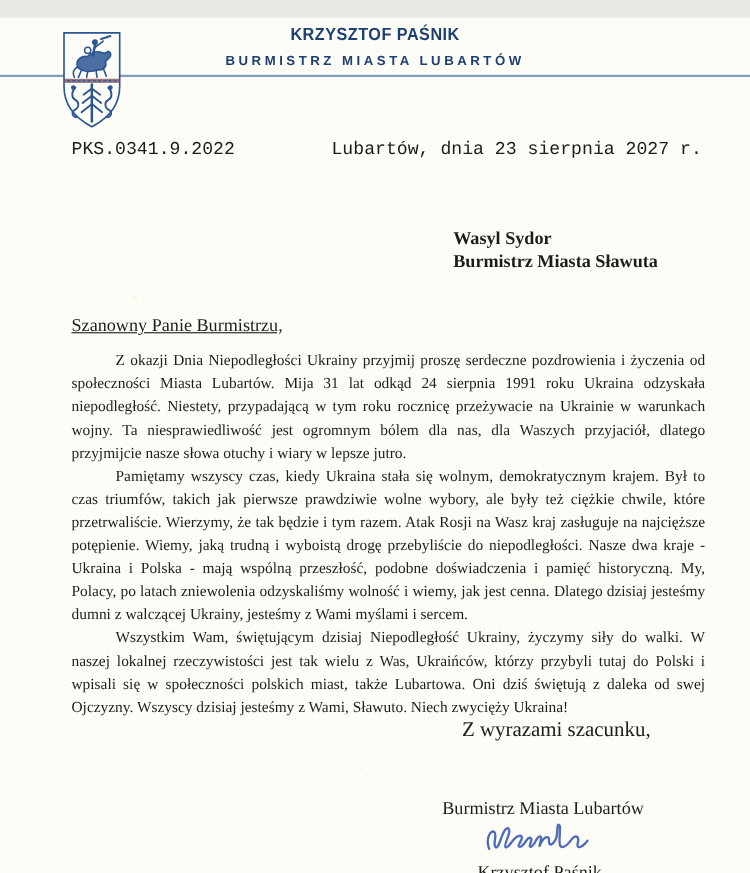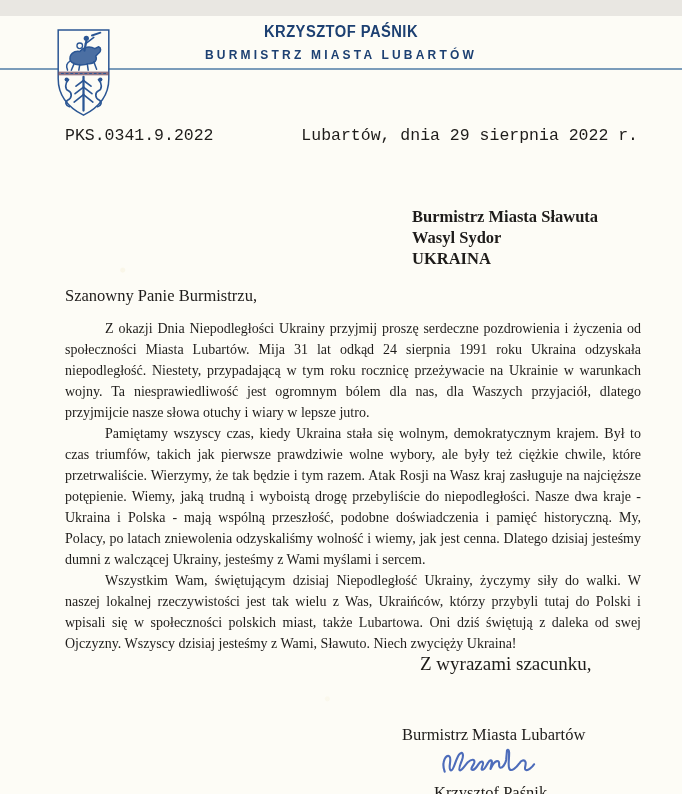--- a/index.html
+++ b/index.html
@@ -54,20 +54,21 @@
   }
   
   .recipient{
     position:absolute;top:191px;left:412px;
     font-size:16.5px;font-weight:bold;line-height:20.8px;
   }
   
   .salutation{
     position:absolute;top:270px;left:65px;
     font-size:16.5px;
+    text-decoration:underline;
   }
   .body-text{
     position:absolute;top:302px;left:65px;width:576px;
   }
   .body-text p{
     margin:0;
     font-size:14px;line-height:21px;
     text-align:justify;text-indent:40px;
   }
   .closing{
@@ -133,27 +134,26 @@
     </svg>
   </div>
 
   <div class="header-titles">
     <div class="header-name">KRZYSZTOF PAŚNIK</div>
     <div class="header-role">BURMISTRZ MIASTA LUBARTÓW</div>
   </div>
 
   <div class="ref-row">
     <span>PKS.0341.9.2022</span>
-    <span>Lubartów, dnia 29 sierpnia 2022 r.</span>
+    <span>Lubartów, dnia 23 sierpnia 2027 r.</span>
   </div>
 
   <div class="recipient">
+    <div>Wasyl Sydor</div>
     <div>Burmistrz Miasta Sławuta</div>
-    <div>Wasyl Sydor</div>
-    <div>UKRAINA</div>
   </div>
 
   <div class="salutation">Szanowny Panie Burmistrzu,</div>
 
   <div class="body-text">
     <p>Z okazji Dnia Niepodległości Ukrainy przyjmij proszę serdeczne pozdrowienia i życzenia od społeczności Miasta Lubartów. Mija 31 lat odkąd 24 sierpnia 1991 roku Ukraina odzyskała niepodległość. Niestety, przypadającą w tym roku rocznicę przeżywacie na Ukrainie w warunkach wojny. Ta niesprawiedliwość jest ogromnym bólem dla nas, dla Waszych przyjaciół, dlatego przyjmijcie nasze słowa otuchy i wiary w lepsze jutro.</p>
     <p>Pamiętamy wszyscy czas, kiedy Ukraina stała się wolnym, demokratycznym krajem. Był to czas triumfów, takich jak pierwsze prawdziwie wolne wybory, ale były też ciężkie chwile, które przetrwaliście. Wierzymy, że tak będzie i tym razem. Atak Rosji na Wasz kraj zasługuje na najcięższe potępienie. Wiemy, jaką trudną i wyboistą drogę przebyliście do niepodległości. Nasze dwa kraje - Ukraina i Polska - mają wspólną przeszłość, podobne doświadczenia i pamięć historyczną. My, Polacy, po latach zniewolenia odzyskaliśmy wolność i wiemy, jak jest cenna. Dlatego dzisiaj jesteśmy dumni z walczącej Ukrainy, jesteśmy z Wami myślami i sercem.</p>
     <p>Wszystkim Wam, świętującym dzisiaj Niepodległość Ukrainy, życzymy siły do walki. W naszej lokalnej rzeczywistości jest tak wielu z Was, Ukraińców, którzy przybyli tutaj do Polski i wpisali się w społeczności polskich miast, także Lubartowa. Oni dziś świętują z daleka od swej Ojczyzny. Wszyscy dzisiaj jesteśmy z Wami, Sławuto. Niech zwycięży Ukraina!</p>
   </div>
 

